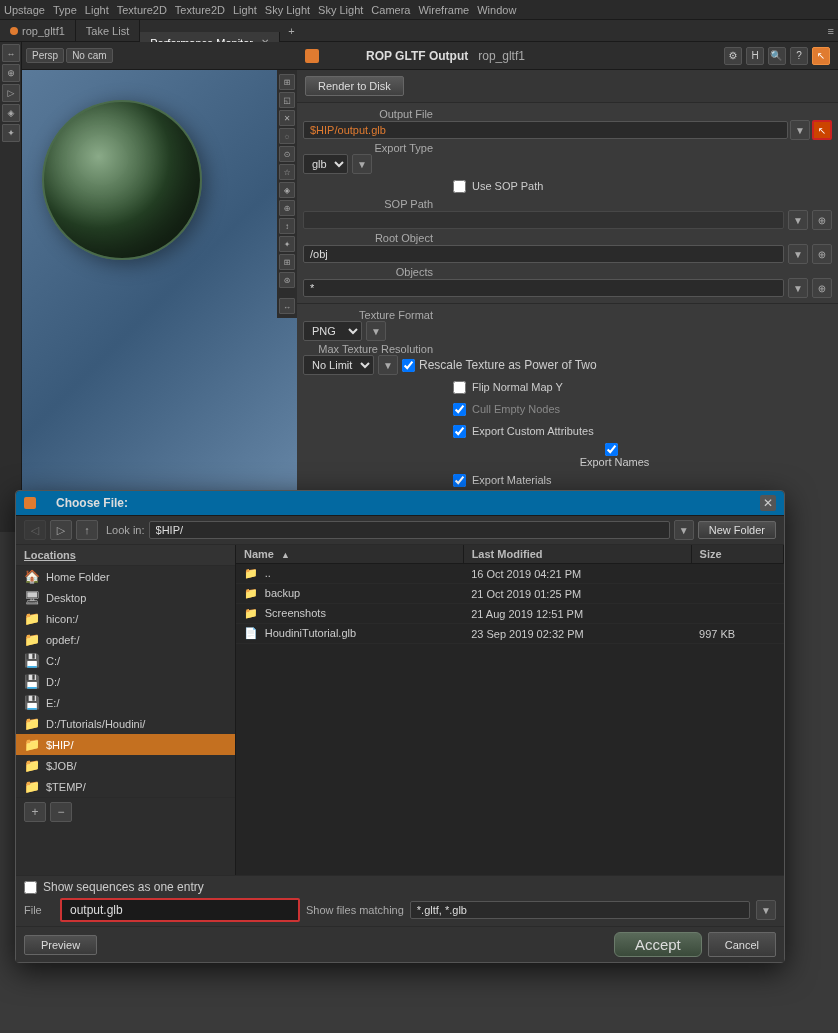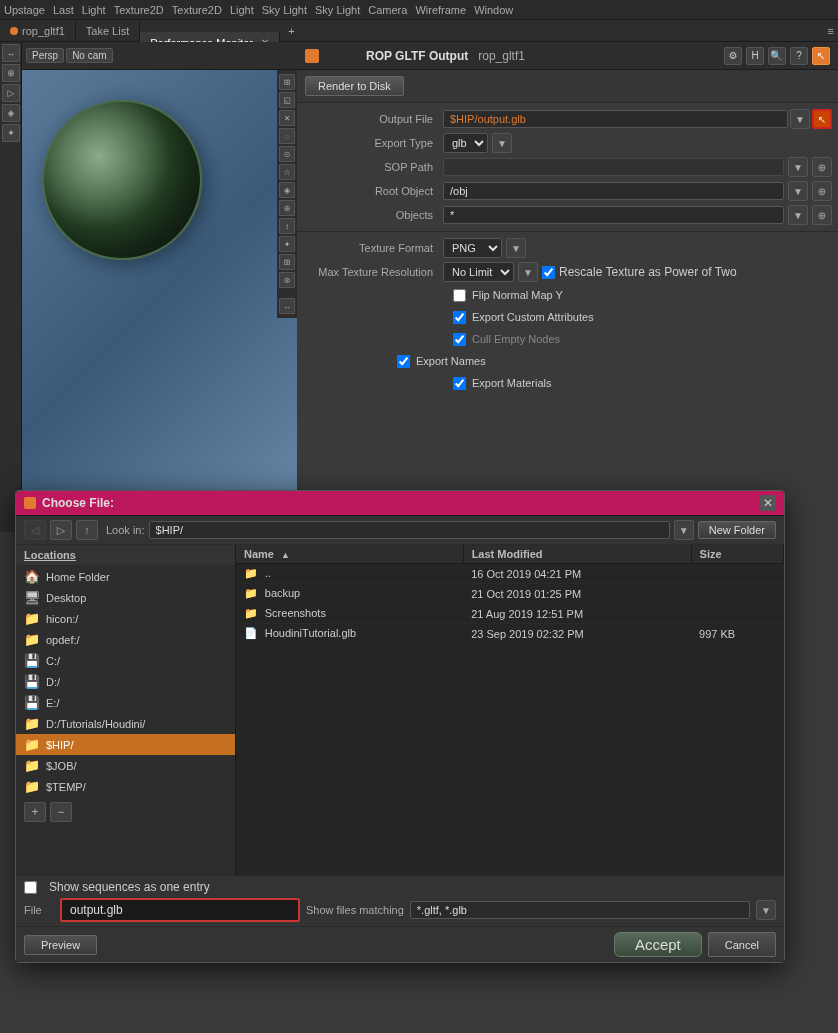--- a/index.html
+++ b/index.html
@@ -219,23 +219,23 @@
       border-radius: 2px;
     }
 
     
     .prop-grid {
       padding: 4px 0;
       overflow-y: auto;
     }
     .prop-row {
       display: flex;
-      align-items: center;
       min-height: 24px;
       padding: 1px 6px;
+      flex-direction: column;
     }
     .prop-label {
       width: 140px;
       text-align: right;
       padding-right: 10px;
       color: #aaa;
       font-size: 11px;
       flex-shrink: 0;
     }
     .prop-value {
@@ -335,25 +335,25 @@
       top: 490px;
       left: 15px;
       width: 770px;
       background: #3a3a3a;
       border: 1px solid #555;
       border-radius: 4px;
       box-shadow: 0 8px 30px rgba(0,0,0,0.7);
       z-index: 100;
     }
     .dialog-header {
-      background: #be185d;
+      background: #0369a1;
       padding: 4px 8px;
       display: flex;
       align-items: center;
-      gap: 6px;
+      gap: 20px;
       border-bottom: 1px solid #1a1a1a;
       border-radius: 4px 4px 0 0;
     }
     .dialog-title-dot {
       width: 12px;
       height: 12px;
       background: #e07b30;
       border-radius: 2px;
     }
     .dialog-title {
@@ -545,21 +545,21 @@
 
     
     .dialog-footer {
       background: #333;
       border-top: 1px solid #2a2a2a;
       padding: 4px 8px;
     }
     .show-seq-row {
       display: flex;
       align-items: center;
-      gap: 12px;
+      gap: 6px;
       margin-bottom: 4px;
     }
     .file-input-row {
       display: flex;
       align-items: center;
       gap: 6px;
     }
     .file-label {
       font-size: 11px;
       color: #aaa;
@@ -681,21 +681,21 @@
     }
 
   </style>
 </head>
 <body>
 
 <div class="full-area">
 
   <div class="top-bar">
     <span>Upstage</span>
-    <span>Last</span>
+    <span>Type</span>
     <span>Light</span>
     <span>Texture2D</span>
     <span>Texture2D</span>
     <span>Light</span>
     <span>Sky Light</span>
     <span>Sky Light</span>
     <span>Camera</span>
     <span>Wireframe</span>
     <span>Window</span>
   </div>
@@ -790,20 +790,24 @@
           <div class="prop-label">Export Type</div>
           <div class="prop-value">
             <select class="prop-select">
               <option>glb</option>
               <option>gltf</option>
             </select>
             <div class="prop-btn-icon">▼</div>
           </div>
         </div>
 
+        <div class="check-row" style="padding-left: 156px;">
+          <input type="checkbox" id="useSopPath" style="">
+          <label for="useSopPath">Use SOP Path</label>
+        </div>
 
         <div class="prop-row">
           <div class="prop-label">SOP Path</div>
           <div class="prop-value">
             <input class="prop-input" type="text" value="" style="opacity: 0.5;" disabled="">
             <div class="prop-btn-icon">▼</div>
             <div class="prop-btn-icon">⊕</div>
           </div>
         </div>
 
@@ -855,30 +859,30 @@
           </div>
         </div>
 
         <div class="check-row" style="padding-left: 156px;">
           <input type="checkbox" id="flipNormal" style="">
           <label for="flipNormal">Flip Normal Map Y</label>
         </div>
 
 
         <div class="check-row" style="padding-left: 156px;">
+          <input type="checkbox" id="cullEmpty" checked="" style="">
+          <label for="cullEmpty" class="disabled">Cull Empty Nodes</label>
+        </div>
+
+        <div class="check-row" style="padding-left: 156px;">
           <input type="checkbox" id="exportCustom" checked="" style="">
           <label for="exportCustom">Export Custom Attributes</label>
         </div>
 
-        <div class="check-row" style="padding-left: 156px;">
-          <input type="checkbox" id="cullEmpty" checked="" style="">
-          <label for="cullEmpty" class="disabled">Cull Empty Nodes</label>
-        </div>
-
-        <div class="check-row" style="padding-left: 100px;">
+        <div class="check-row" style="padding-left: 100px; flex-direction: column;">
           <input type="checkbox" id="exportNames" checked="" style="">
           <label for="exportNames">Export Names</label>
         </div>
 
         <div class="check-row" style="padding-left: 156px;">
           <input type="checkbox" id="exportMaterials" checked="" style="">
           <label for="exportMaterials">Export Materials</label>
         </div>
 
       </div>

